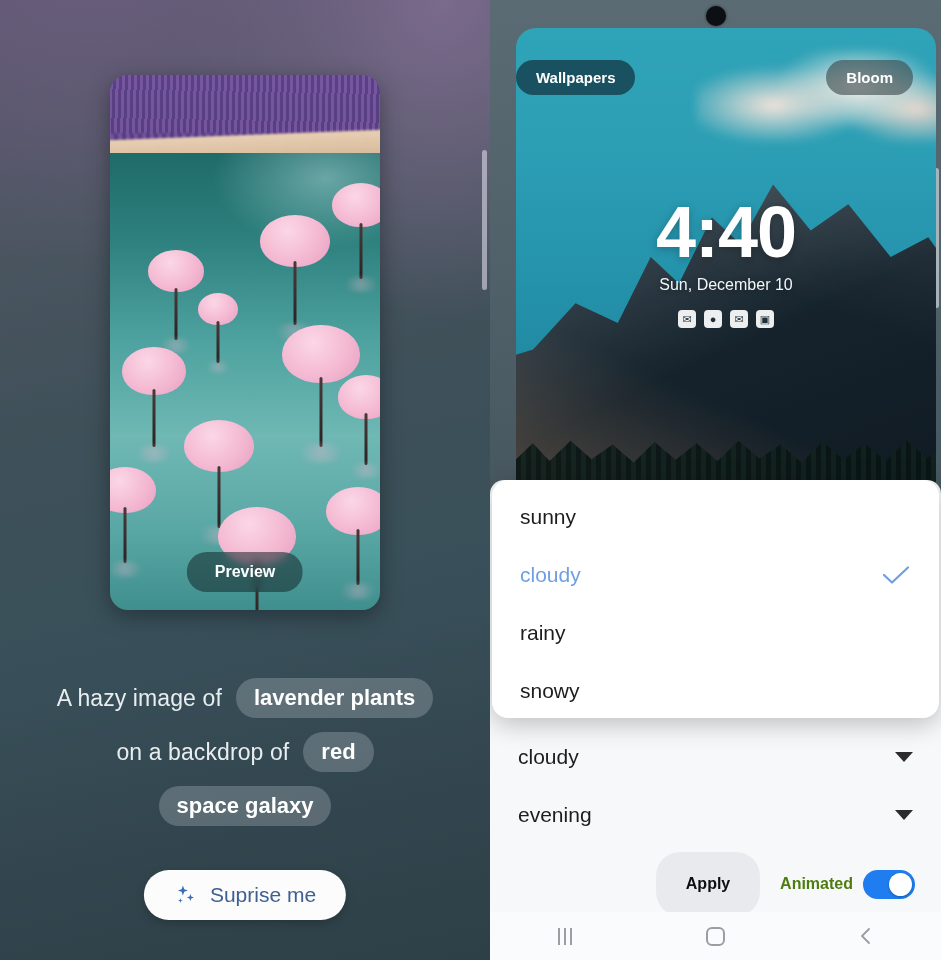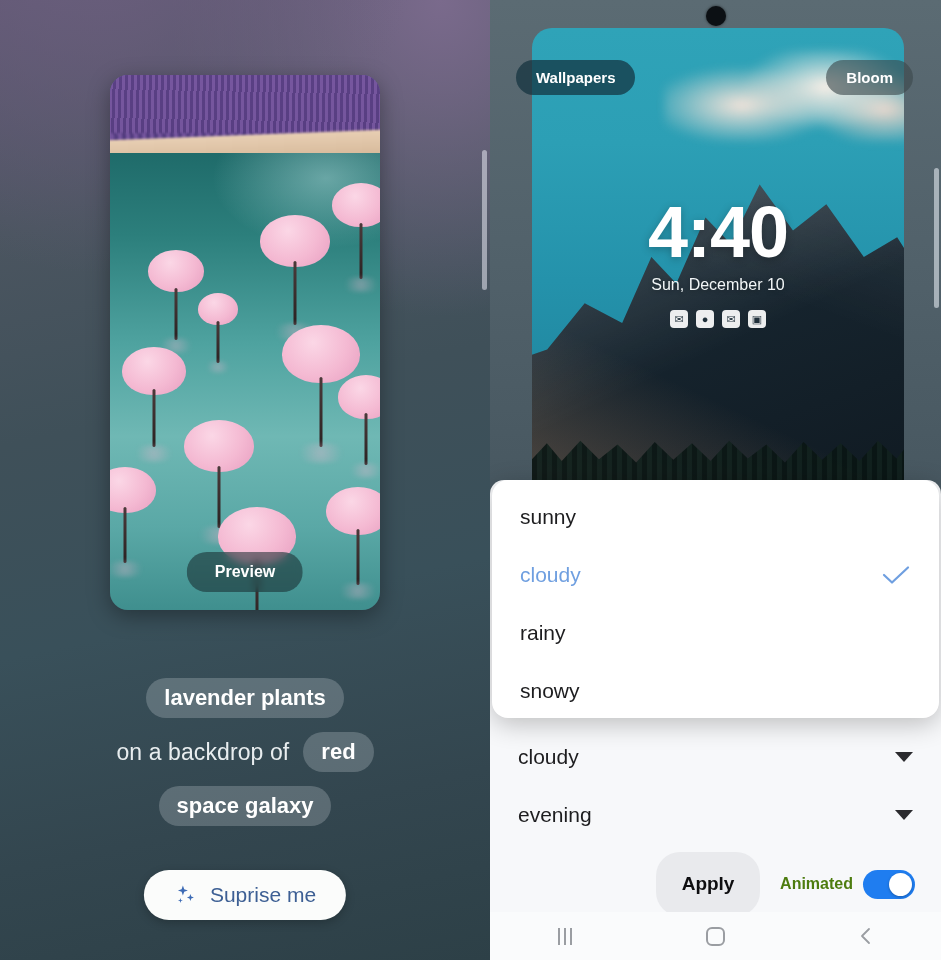--- a/index.html
+++ b/index.html
@@ -135,22 +135,22 @@
   }
   .punch-hole {
     position:absolute; left:50%; transform:translateX(-50%); top:6px;
     width:20px; height:20px; border-radius:50%;
     background:#0c1014; box-shadow:0 0 3px rgba(0,0,0,.6);
     z-index:9;
   }
 
   
   .lock-card {
-    position:absolute; left:42px; top:28px;
-    width:372px; height:460px;
+    position:absolute; left:26px; top:28px;
+    width:420px; height:460px;
     border-radius:20px 20px 0 0; overflow:hidden;
   }
   .lock-sky { position:absolute; inset:0;
     background:linear-gradient(180deg,#2fa3b8 0%, #2c9fb5 25%, #2492ab 55%, #1d7e96 100%);
   }
   .lock-cloud {
     position:absolute; right:-20px; top:22px;
     width:260px; height:92px;
     background:radial-gradient(50% 60% at 30% 60%, #f4e4da 0%, rgba(244,228,218,0) 72%),
                radial-gradient(45% 65% at 62% 40%, #fdf1e8 0%, rgba(253,241,232,0) 72%),
@@ -247,21 +247,21 @@
   .caret { width:0; height:0; border-left:9px solid transparent; border-right:9px solid transparent; border-top:10px solid #2b2b2e; }
 
   .sheet-actions {
     position:absolute; left:0; right:0; top:372px;
     display:flex; align-items:center; padding:0 26px; gap:20px;
   }
   .apply-btn {
     width:120px; height:64px; border-radius:24px;
     background:#e9eaed; color:#0e0e10;
     display:flex; align-items:center; justify-content:center;
-    font-size:19px; font-weight:bold; cursor:pointer;
+    font-size:16px; font-weight:bold; cursor:pointer;
     margin-left:140px;
   }
   .animated-wrap { display:flex; align-items:center; gap:10px; margin-left:auto; }
   .animated-label { font-size:16px; color:#4d7c0f;font-weight:bold; }
   .toggle {
     width:52px; height:29px; border-radius:16px; background:#1f7df0;
     position:relative; cursor:pointer;
   }
   .toggle .knob {
     position:absolute; right:3px; top:3px;
@@ -350,20 +350,21 @@
           <div class="crown" style="top:0; width:64px; height:48px;"></div>
           <div class="trunk" style="top:42px; height:56px;"></div>
           <div class="refl" style="top:96px; width:48px; height:16px;"></div>
         </div>
       </div>
       <div class="preview-btn">Preview</div>
     </div>
 
     <div class="prompt-wrap">
       <div class="prompt-line">
+        <span class="prompt-static">A hazy image of</span>
         <span class="chip">lavender plants</span>
       </div>
       <div class="prompt-line">
         <span class="prompt-static">on a backdrop of</span>
         <span class="chip">red</span>
       </div>
       <div class="prompt-line">
         <span class="chip">space galaxy</span>
       </div>
     </div>

